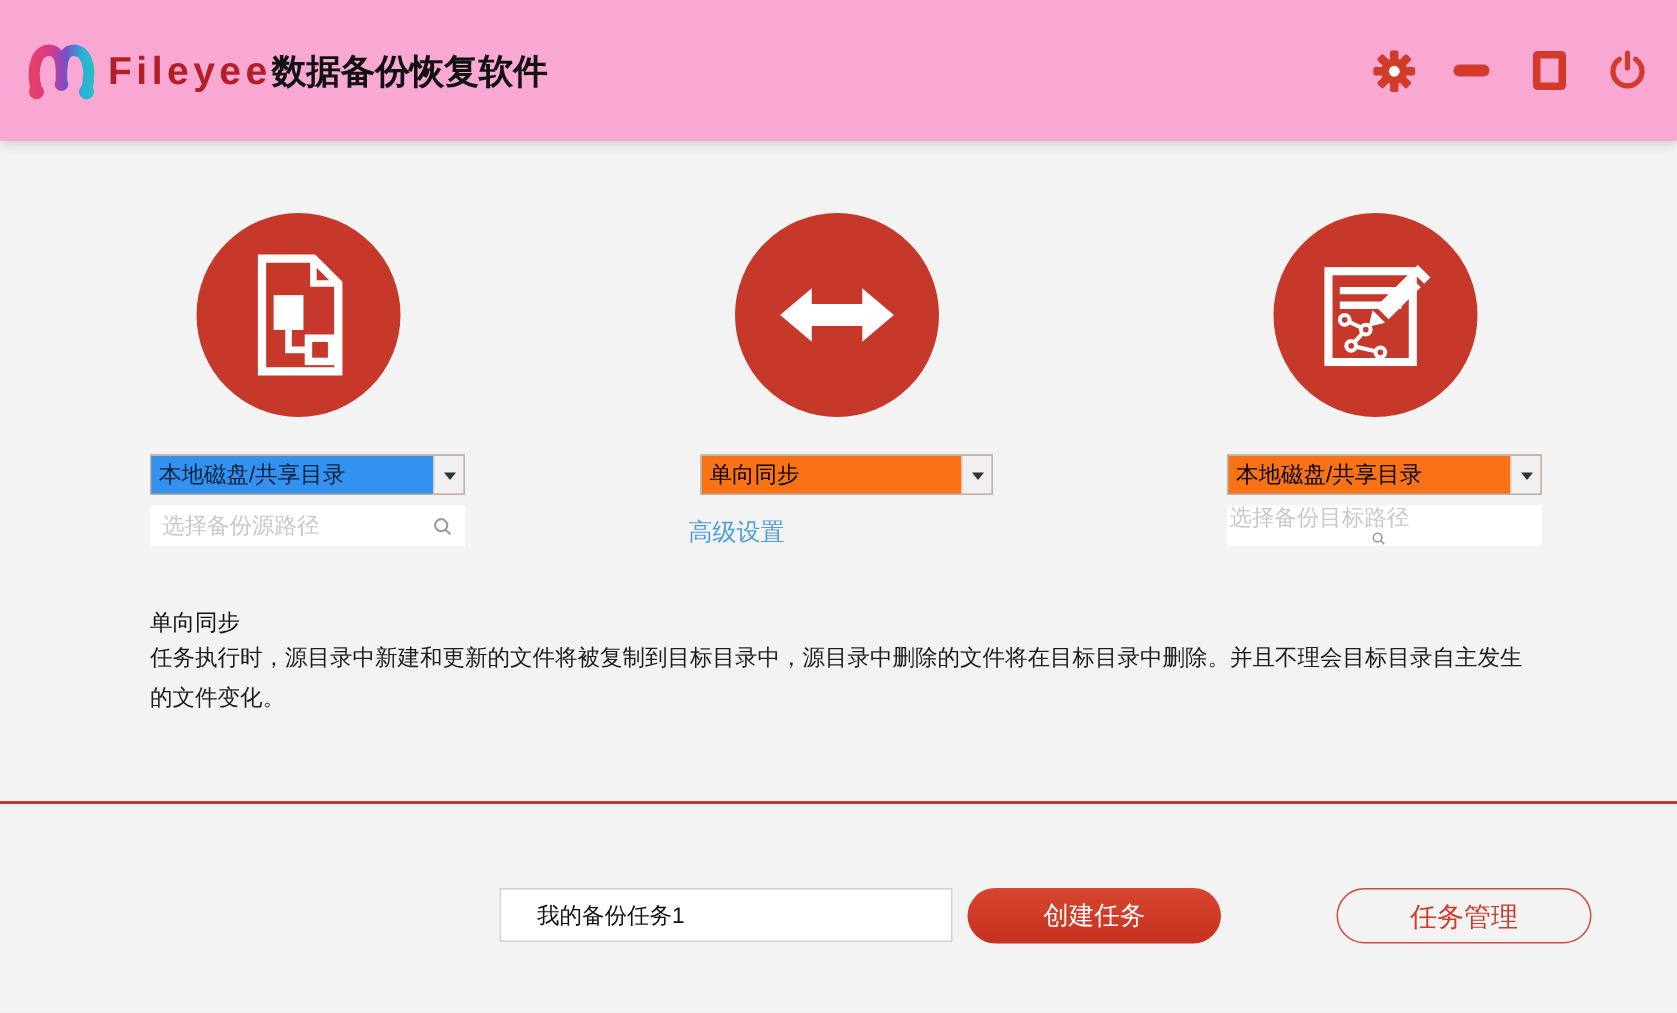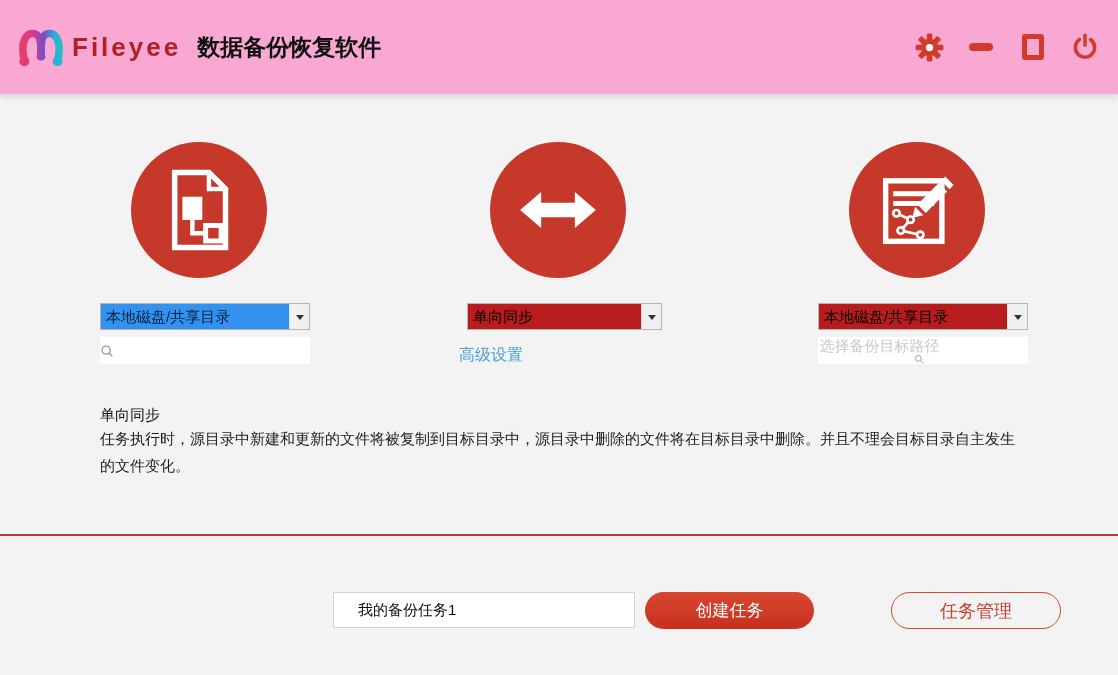--- a/index.html
+++ b/index.html
@@ -4,33 +4,33 @@
 <style>
   html,body{margin:0;padding:0;background:#e9e9e9;}
   *{box-sizing:border-box;font-family:"Liberation Sans","DejaVu Sans",sans-serif;}
   .stage{position:relative;width:1118px;height:675px;background:#f3f3f3;overflow:hidden;}
 
   
   .header{position:absolute;top:0;left:0;width:1118px;height:94px;background:#f9a8d4;
           box-shadow:0 3px 6px rgba(0,0,0,.12);display:flex;align-items:center;z-index:5;}
   .logo-m{width:50px;height:50px;margin-left:16px;}
   .brand{font-size:26px;font-weight:bold;color:#b22026;letter-spacing:3px;margin-left:6px;}
-  .app-title{font-size:23px;font-weight:600;color:#111;margin-left:16px;}
+  .app-title{font-size:23px;font-weight:600;color:#111;margin-left:0;}
   .titlebar-actions{margin-left:auto;display:flex;align-items:center;gap:22px;padding-right:18px;}
   .tb-btn{width:30px;height:30px;display:flex;align-items:center;justify-content:center;cursor:pointer;}
   .min-bar{width:24px;height:8px;border-radius:4px;background:#d23b2a;}
   .max-box{width:22px;height:26px;border:5px solid #d23b2a;border-radius:3px;}
 
   
   .circle{position:absolute;top:142px;width:136px;height:136px;border-radius:50%;
           background:#c5382a;display:flex;align-items:center;justify-content:center;}
   .circle.c1{left:131px;} .circle.c2{left:490px;} .circle.c3{left:849px;}
 
   
-  .combo{position:absolute;top:303px;height:27px;background:#b91c1c;border:1px solid #b5b5b5;
+  .combo{position:absolute;top:303px;height:27px;background:#f97316;border:1px solid #b5b5b5;
          display:flex;align-items:stretch;cursor:pointer;}
   .combo .txt{flex:1;font-size:15px;line-height:25px;padding:0 5px;color:#000;white-space:nowrap;overflow:hidden;}
   .combo.selected .txt{background:#3392f0;color:#03203d;}
   .combo .arrow-btn{width:20px;background:#f0f0f0;border-left:1px solid #e0e0e0;
                     display:flex;align-items:center;justify-content:center;}
   .combo .arrow-btn::after{content:"";width:0;height:0;border:4px solid transparent;
                     border-top:5px solid #333;margin-top:5px;}
   .combo.left{left:100px;width:210px;}
   .combo.mid{left:467px;width:195px;}
   .combo.right{left:818px;width:210px;}
@@ -167,20 +167,21 @@
     <span class="txt">单向同步</span>
     <span class="arrow-btn"></span>
   </div>
 
   <div class="combo right">
     <span class="txt">本地磁盘/共享目录</span>
     <span class="arrow-btn"></span>
   </div>
 
   <div class="path-box left">
+    <input type="text" placeholder="选择备份源路径" style="">
     <svg viewBox="0 0 16 16" width="14" height="14" fill="none" stroke="#9a9a9a" stroke-width="1.6">
       <circle cx="7" cy="7" r="4.6"></circle>
         <line x1="10.4" y1="10.4" x2="14" y2="14"></line>
     </svg>
   </div>
 
   <div class="adv-link">高级设置</div>
 
   <div class="path-box right">
     <input type="text" placeholder="选择备份目标路径" style="">

